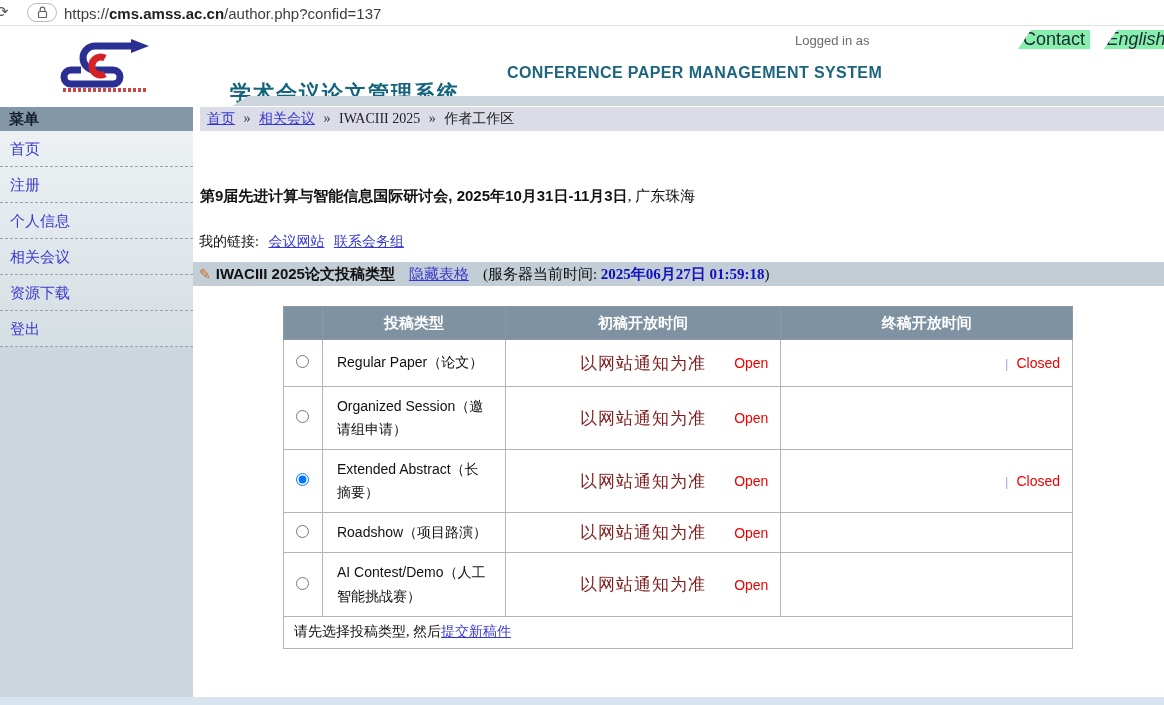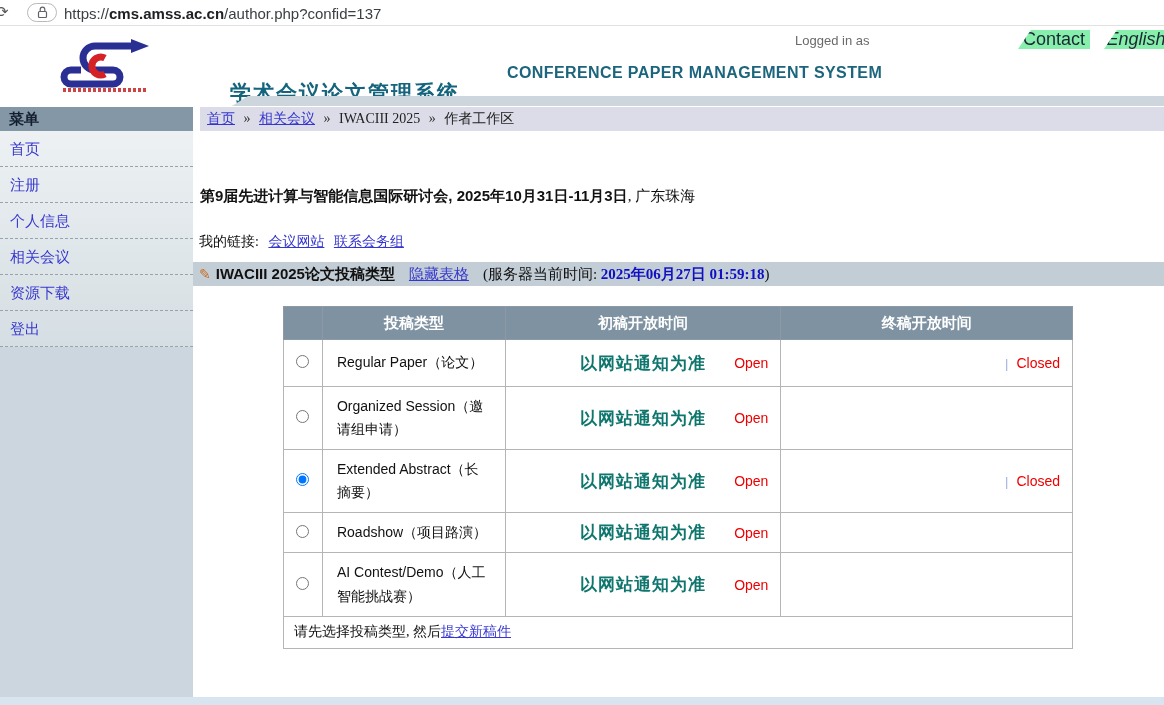--- a/index.html
+++ b/index.html
@@ -74,21 +74,21 @@
   #type-table { position:absolute; left:283px; top:306px; width:790px;
     border-collapse:collapse; background:#fff; font-size:14px; color:#111; }
   #type-table th { background:#7e92a2; color:#fff; font-weight:bold; font-size:15px;
     height:33px; border:1px solid #8d9aa5; font-family:"Liberation Serif", serif;text-align:center; }
   #type-table td { border:1px solid #b5b5b5; vertical-align:middle; }
   #type-table { border:1px solid #909090; }
   td.radio-cell { width:39px; text-align:center; }
   td.type-cell { width:183px; padding:8px 14px; line-height:1.65; }
   td.type-cell .zh { font-family:"Liberation Serif", serif; }
   td.first-cell { width:276px; position:relative; text-align:center; }
-  .notice { color:#0f766e; font-weight:bold; font-size:17px;
+  .notice { color:#7f1d1d; font-weight:normal; font-size:17px;
     font-family:"Liberation Serif", serif; letter-spacing:1px; }
   .open-label { position:absolute; right:12px; top:50%; transform:translateY(-50%);
     color:#ee0000; font-size:14px; }
   td.final-cell { width:292px; text-align:right; padding-right:12px; }
   .pipe { color:#9fb0dd; margin-right:8px; font-size:13px; }
   .closed-label { color:#ee0000; font-size:14px; }
   tr.r1 td{height:47px;} tr.r2 td{height:52px;} tr.r3 td{height:63px;}
   tr.r4 td{height:62px;} tr.r5 td{height:38px;} tr.r6 td{height:58px;}
   td.footer-cell { height:32px; padding-left:10px; font-size:14px;
     font-family:"Liberation Serif", serif; }

